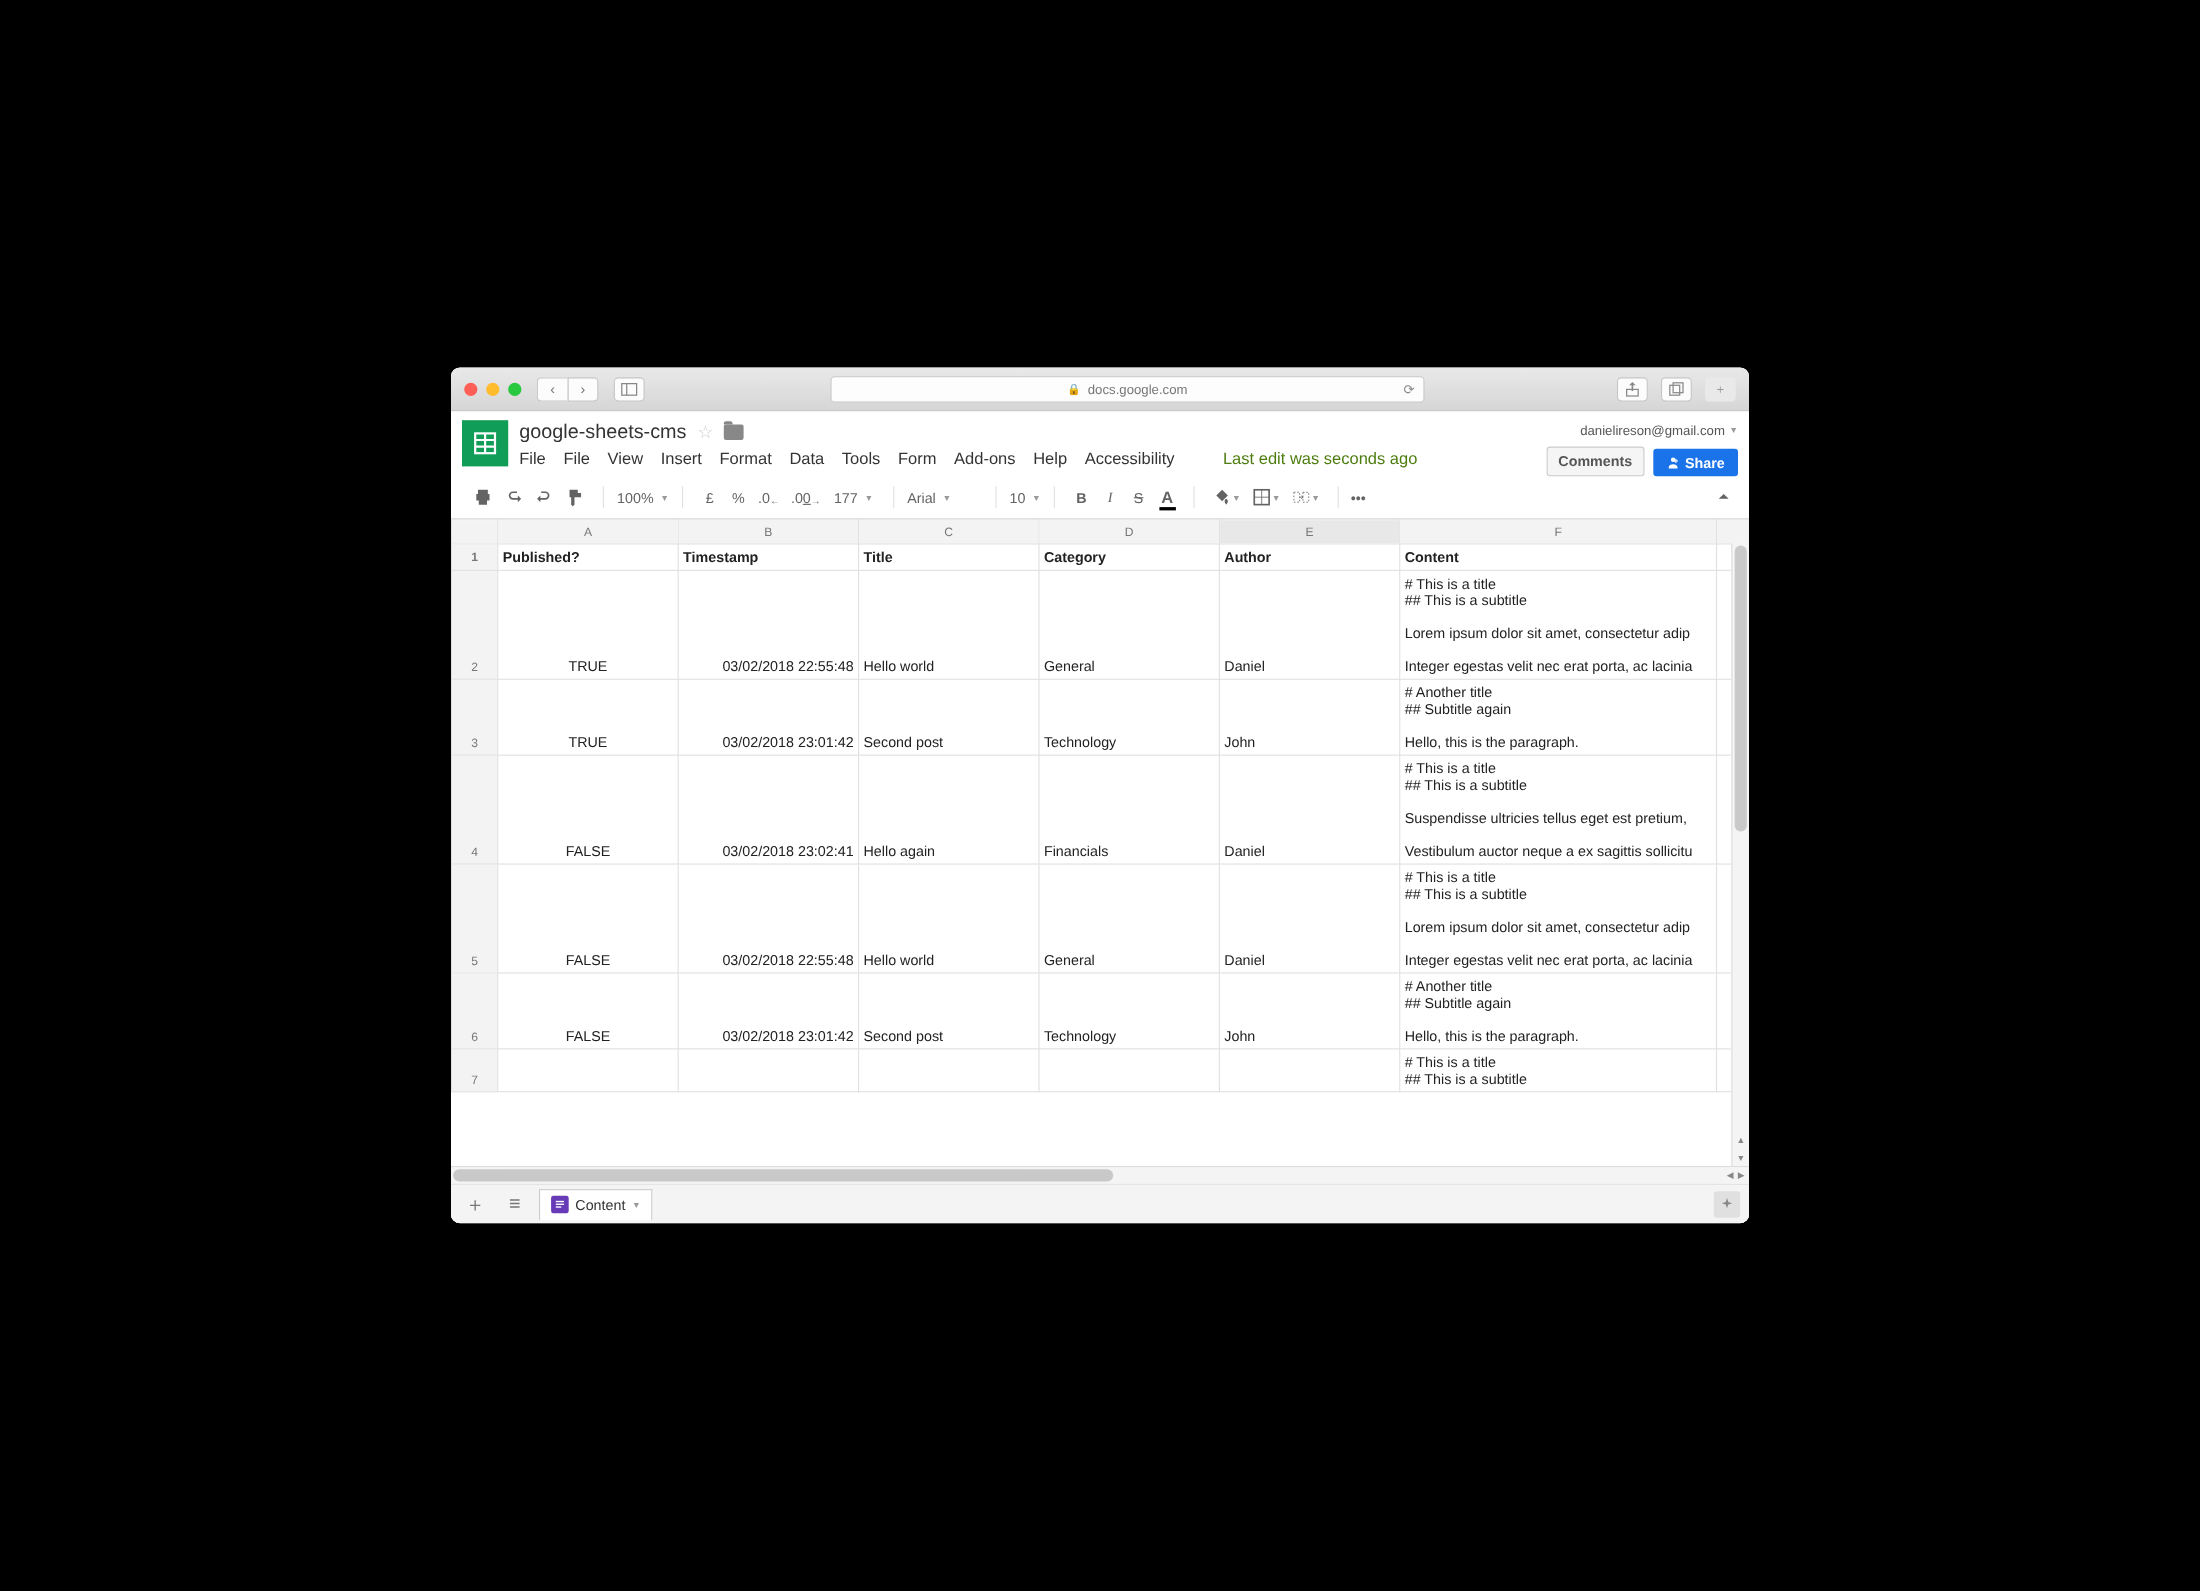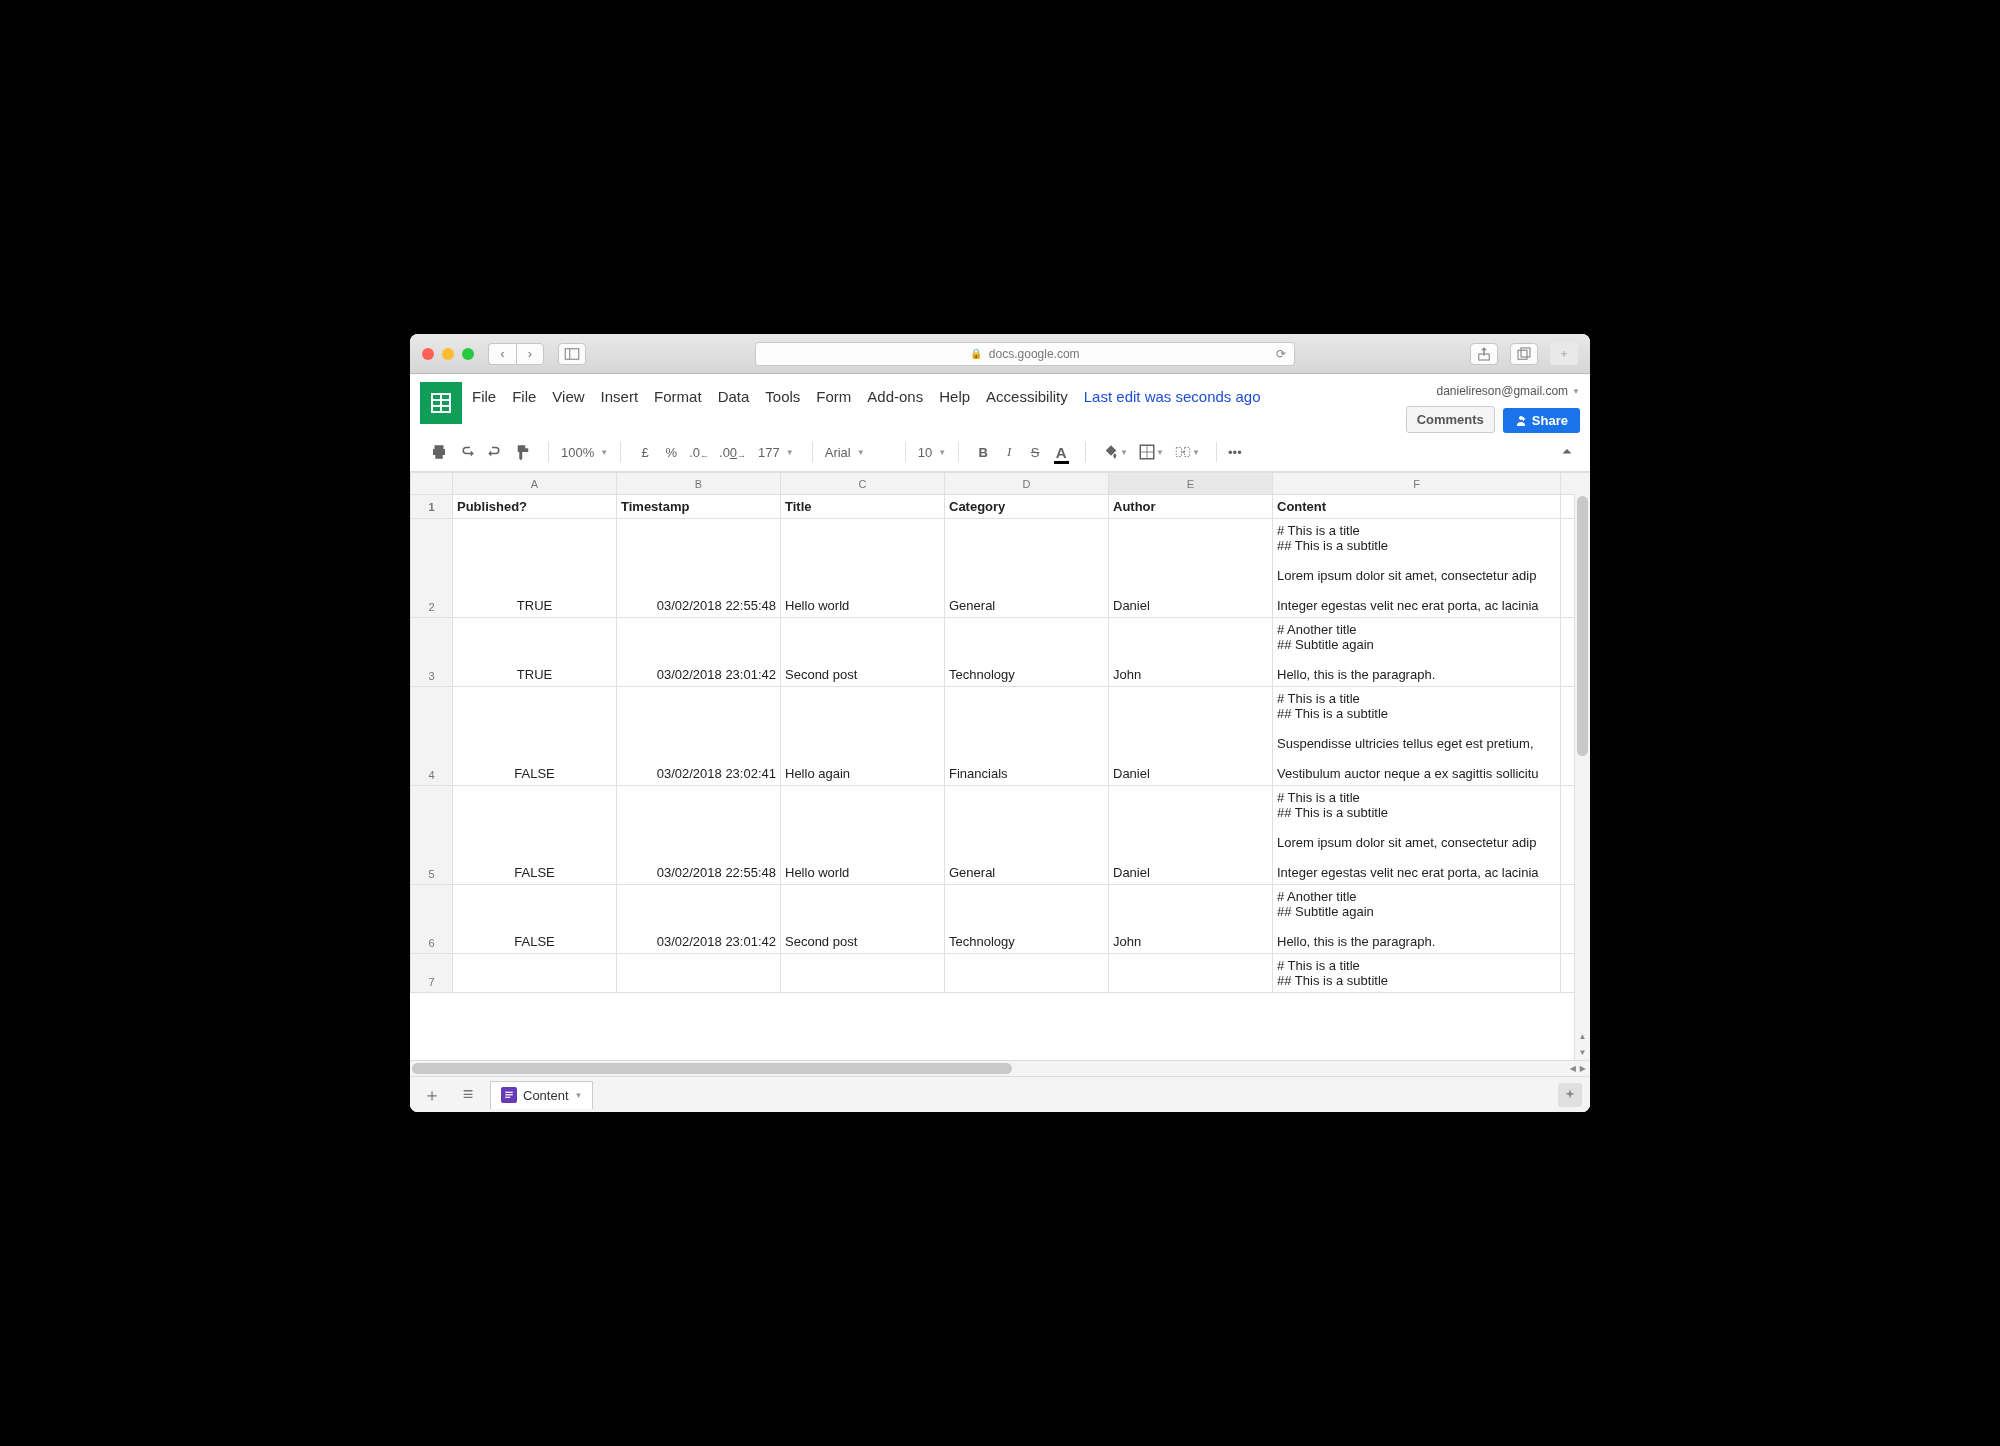--- a/index.html
+++ b/index.html
@@ -26,21 +26,21 @@
 .app { background:#fff; }
 .apphead { display:flex; padding: 8px 10px 0 10px; align-items:flex-start; }
 .logo { width:42px; height:42px; background:#0f9d58; border-radius:0; display:flex; align-items:center; justify-content:center; margin-right:10px; flex-shrink:0; }
 .logo svg { width:24px; height:24px; }
 .titlearea { flex:1; }
 .doctitle { font-size:18px; color:#333; display:flex; align-items:center; gap:10px; }
 .star { color:#ccc; font-size:16px; cursor:pointer; }
 .folder { width:18px; height:14px; background:#888; border-radius:2px; display:inline-block; position:relative; }
 .folder::before { content:''; position:absolute; width:8px; height:3px; background:#888; top:-3px; left:0; border-radius:2px 2px 0 0;}
 .menubar { display:flex; gap:16px; font-size:15px; color:#333; margin-top:6px; align-items:center; }
-.menubar .edit-status { color:#1d4ed8; margin-left:0; }
+.menubar .edit-status { color:#4d7c0f; margin-left:28px; }
 .headright { display:flex; flex-direction:column; align-items:flex-end; gap:8px; padding-top:2px;}
 .acct { font-size:12px; color:#555; display:flex; align-items:center; gap:4px;}
 .btnrow { display:flex; gap:8px;align-items:flex-end; }
 .btn-comments { background:#f5f5f5; border:1px solid #ccc; border-radius:3px; padding:5px 10px; font-size:13px; font-weight:bold; color:#555; cursor:pointer;}
 .btn-share { background:#1a73e8; color:#fff; border:none; border-radius:3px; padding:5px 12px; font-size:13px; font-weight:bold; cursor:pointer; display:flex; align-items:center; gap:5px;}
 
 
 .toolbar { display:flex; align-items:center; gap:4px; padding: 6px 10px; border-bottom:1px solid #ddd; color:#636363; font-size:13px;}
 .tb-group { display:flex; align-items:center; gap:2px; padding: 0 6px; }
 .tb-sep { width:1px; height:20px; background:#e0e0e0; margin:0 2px;}
@@ -135,20 +135,25 @@
     <div class="apphead">
       <div class="logo">
         <svg viewBox="0 0 24 24">
             <rect x="3" y="3" width="18" height="18" fill="none" stroke="#fff" stroke-width="2"></rect>
             <line x1="3" y1="9" x2="21" y2="9" stroke="#fff" stroke-width="2"></line>
             <line x1="3" y1="15" x2="21" y2="15" stroke="#fff" stroke-width="2"></line>
             <line x1="12" y1="3" x2="12" y2="21" stroke="#fff" stroke-width="2"></line>
           </svg>
       </div>
       <div class="titlearea">
+        <div class="doctitle">
+          <span>google-sheets-cms</span>
+          <span class="star">☆</span>
+          <span class="folder"></span>
+        </div>
         <div class="menubar">
           <span>File</span>
           <span>File</span>
           <span>View</span>
           <span>Insert</span>
           <span>Format</span>
           <span>Data</span>
           <span>Tools</span>
           <span>Form</span>
           <span>Add-ons</span>

